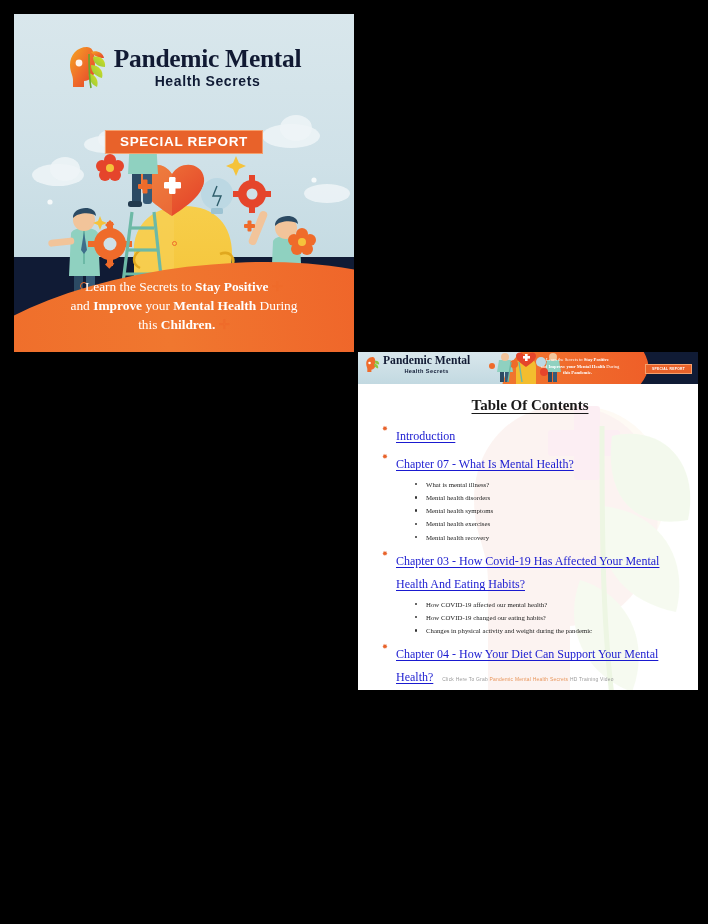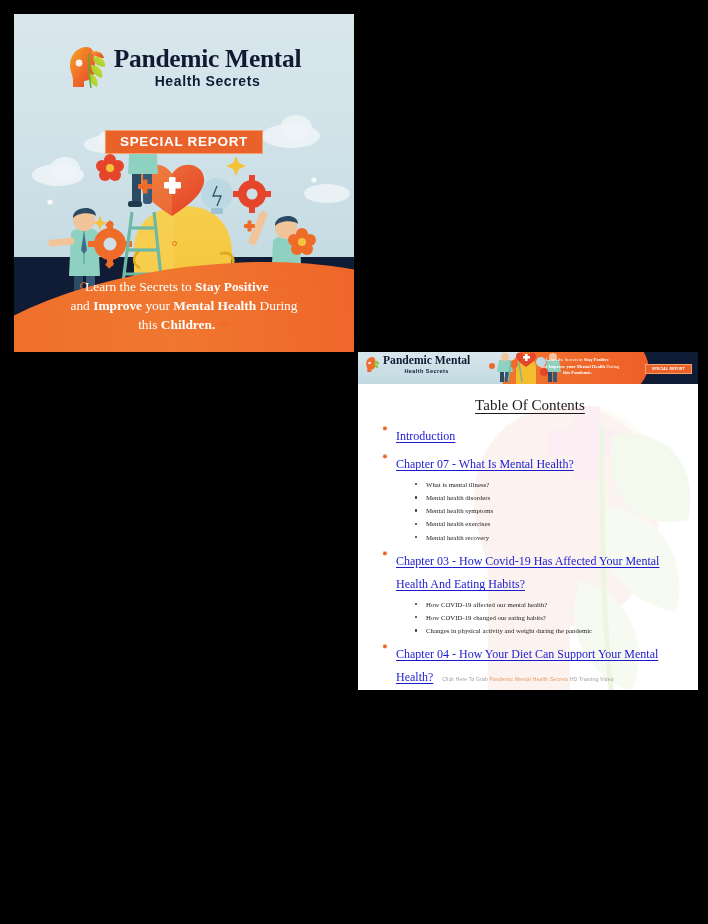--- a/index.html
+++ b/index.html
@@ -142,21 +142,21 @@
     position: absolute; right: -4px; top: 44px;
     width: 250px; height: 330px; opacity: .5; z-index: 0; pointer-events: none;
   }
   .page-body {
     position: absolute; left: 0; top: 32px; right: 0; bottom: 26px;
     padding: 10px 18px 0 22px; z-index: 2;
   }
   .toc-heading {
     text-align: center;
     font-family: "Liberation Serif", serif;
-    font-size: 15px; font-weight: normal; color: #1a1a1a;
+    font-size: 15px; font-weight: bold; color: #1a1a1a;
     text-decoration: underline; text-underline-offset: 2.5px;
     margin: 3px 0 11px;
   }
   ul.lvl1 { list-style: none; margin: 0; padding: 0; }
   li.chapter {
     position: relative; padding-left: 16px; margin-bottom: 5px;
   }
   li.chapter::before {
     content: "✸"; position: absolute; left: 2px; top: -1px;
     color: #e8622a; font-size: 7px; line-height: 1.6;

